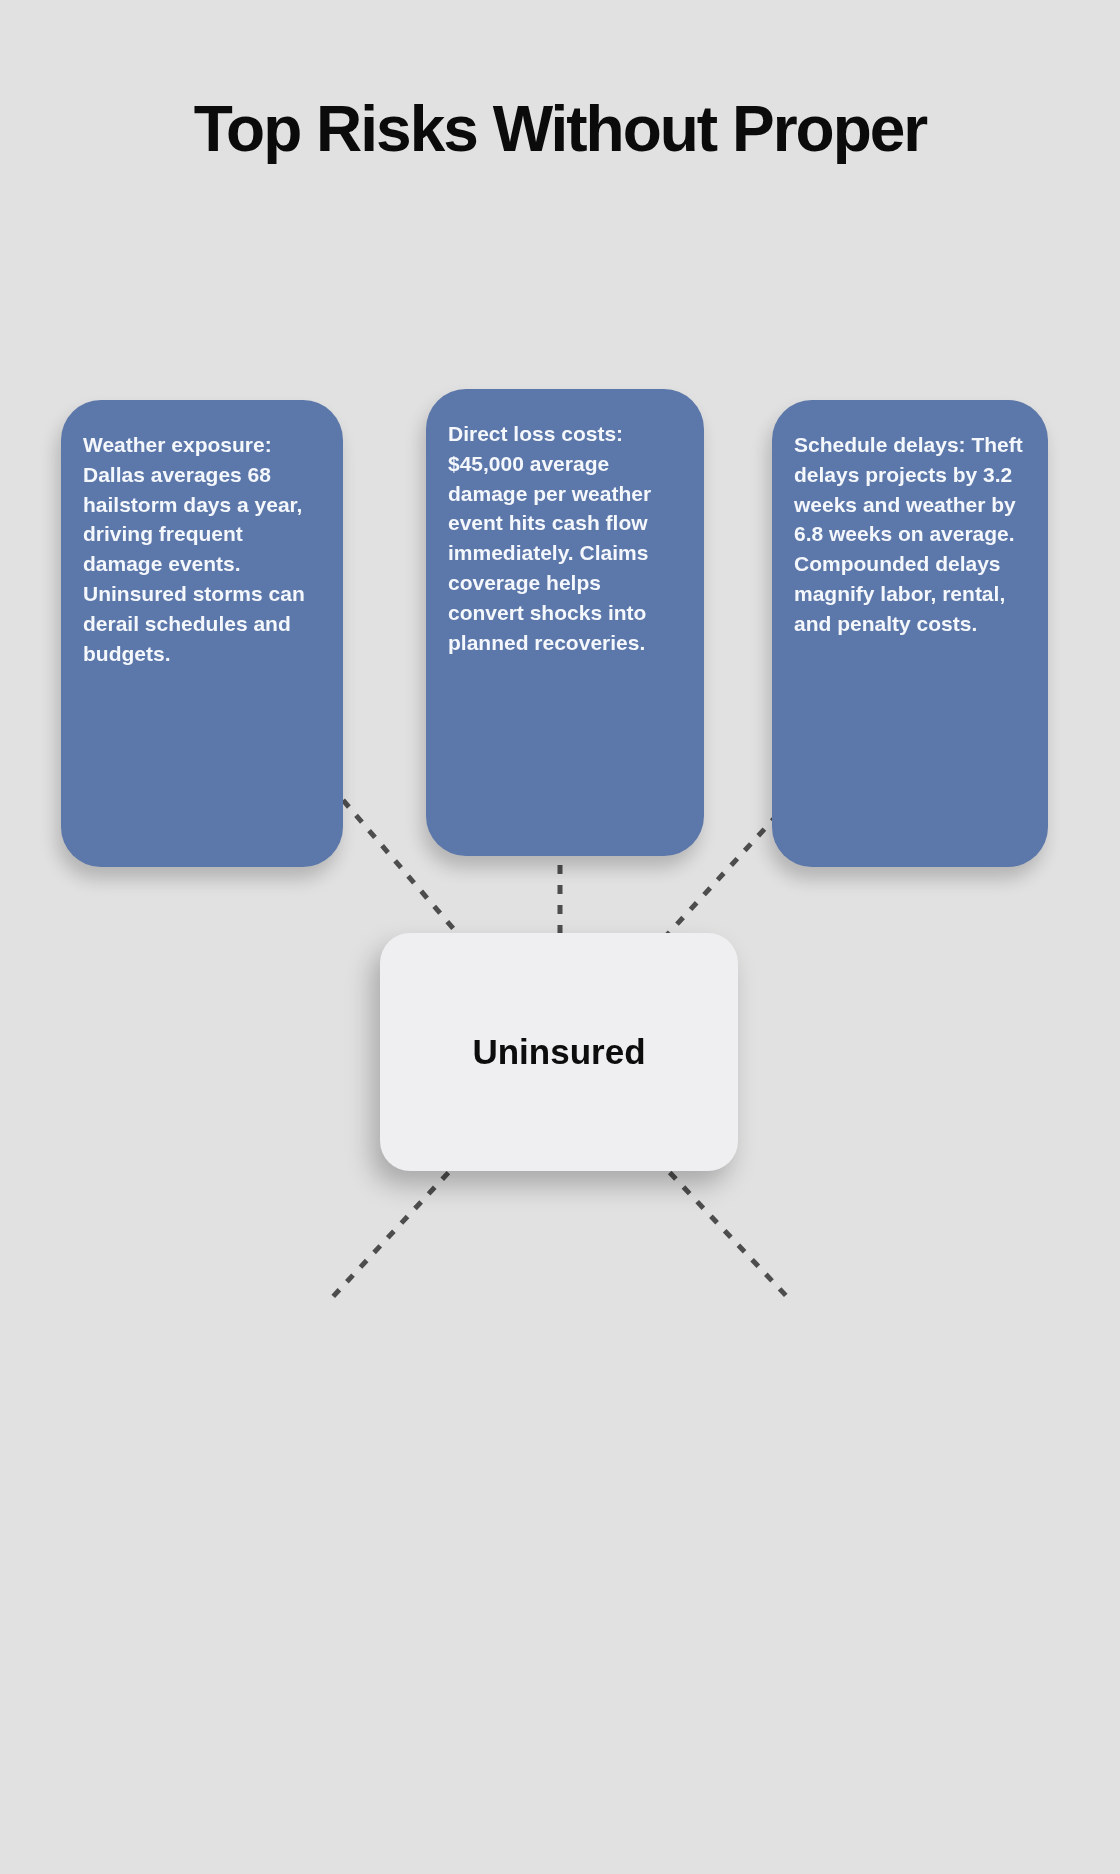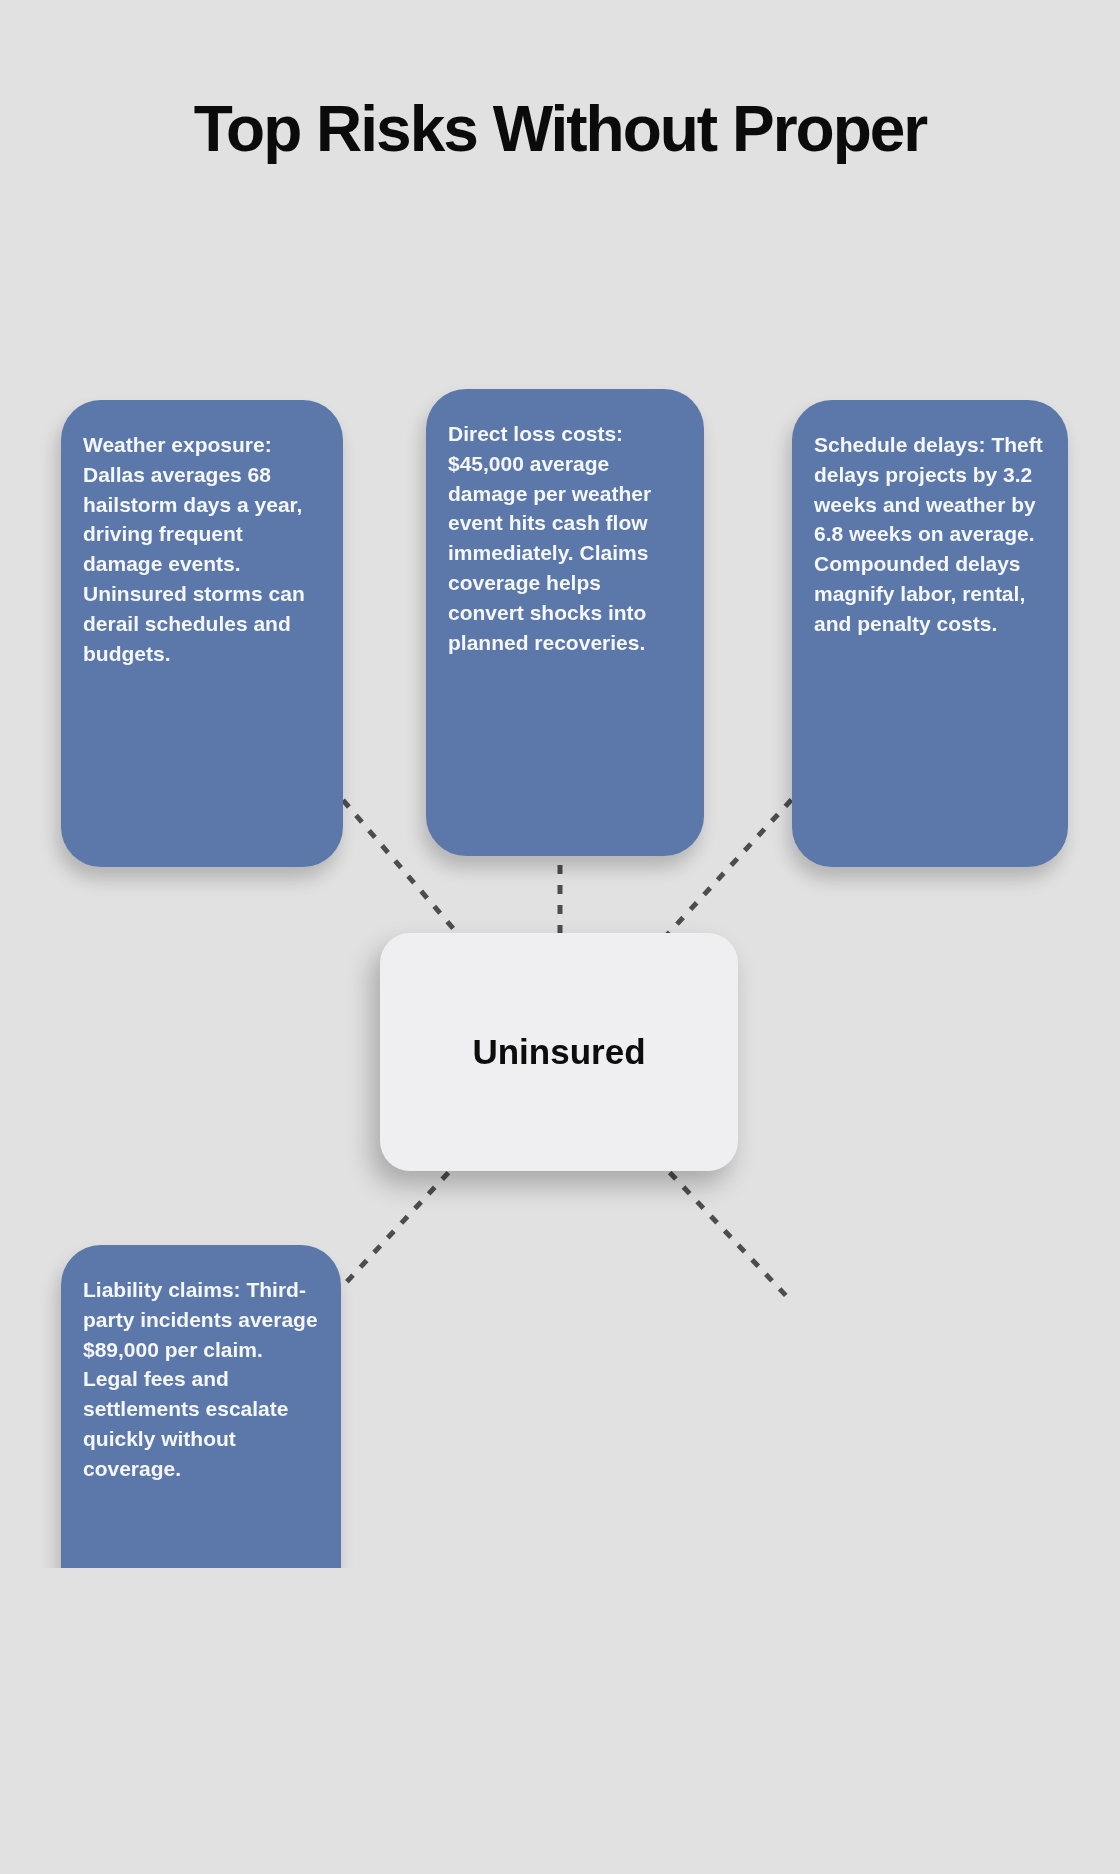--- a/index.html
+++ b/index.html
@@ -41,21 +41,21 @@
     padding:30px 22px;
   }
   .node p{
     margin:0;
     font-size:21px;
     line-height:1.42;
     font-weight:700;
   }
   .node-weather{left:61px;top:400px;width:282px;height:467px;}
   .node-direct-loss{left:426px;top:389px;width:278px;height:467px;}
-  .node-schedule-delays{left:792px;top:400px;width:276px;height:467px;}
+  .node-schedule-delays{left:772px;top:400px;width:276px;height:467px;}
   .node-liability{left:61px;top:1245px;width:280px;height:377px;}
   .node-safety{left:779px;top:1245px;width:278px;height:377px;}
   .center-node{
     position:absolute;
     left:380px;top:933px;width:358px;height:238px;
     background:#efeff1;
     border-radius:30px;
     box-shadow:-8px 14px 26px rgba(0,0,0,0.25);
     z-index:2;
     display:flex;justify-content:center;align-items:center;gap:20px;
@@ -132,23 +132,20 @@
   </div>
 
   <div class="node node-schedule-delays">
     <p>Schedule delays: Theft delays projects by 3.2 weeks and weather by 6.8 weeks on average. Compounded delays magnify labor, rental, and penalty costs.</p>
   </div>
 
   <div class="center-node">
     <span>Uninsured</span>
   </div>
 
-  <div class="node node-liability">
-    <p>Liability claims: Third-party incidents average $89,000 per claim. Legal fees and settlements escalate quickly without coverage.</p>
-  </div>
 
 
   <div class="logo">
     <div class="logo-mark">
       <span class="glyph-b">b</span>
       <span class="glyph-c">c</span>
     </div>
     <div class="logo-name">GROUP CANNON</div>
     <div class="logo-tagline">INSURANCE GROUP</div>
   </div>

